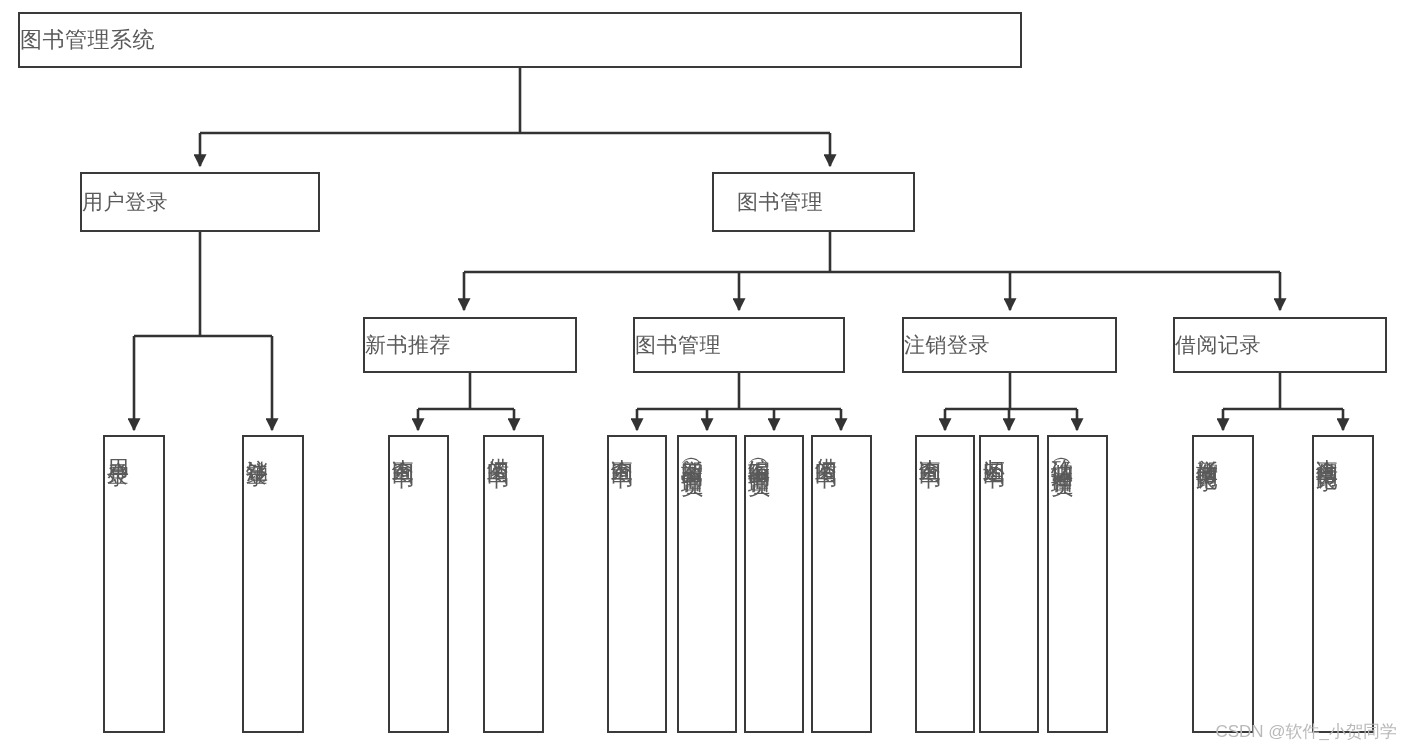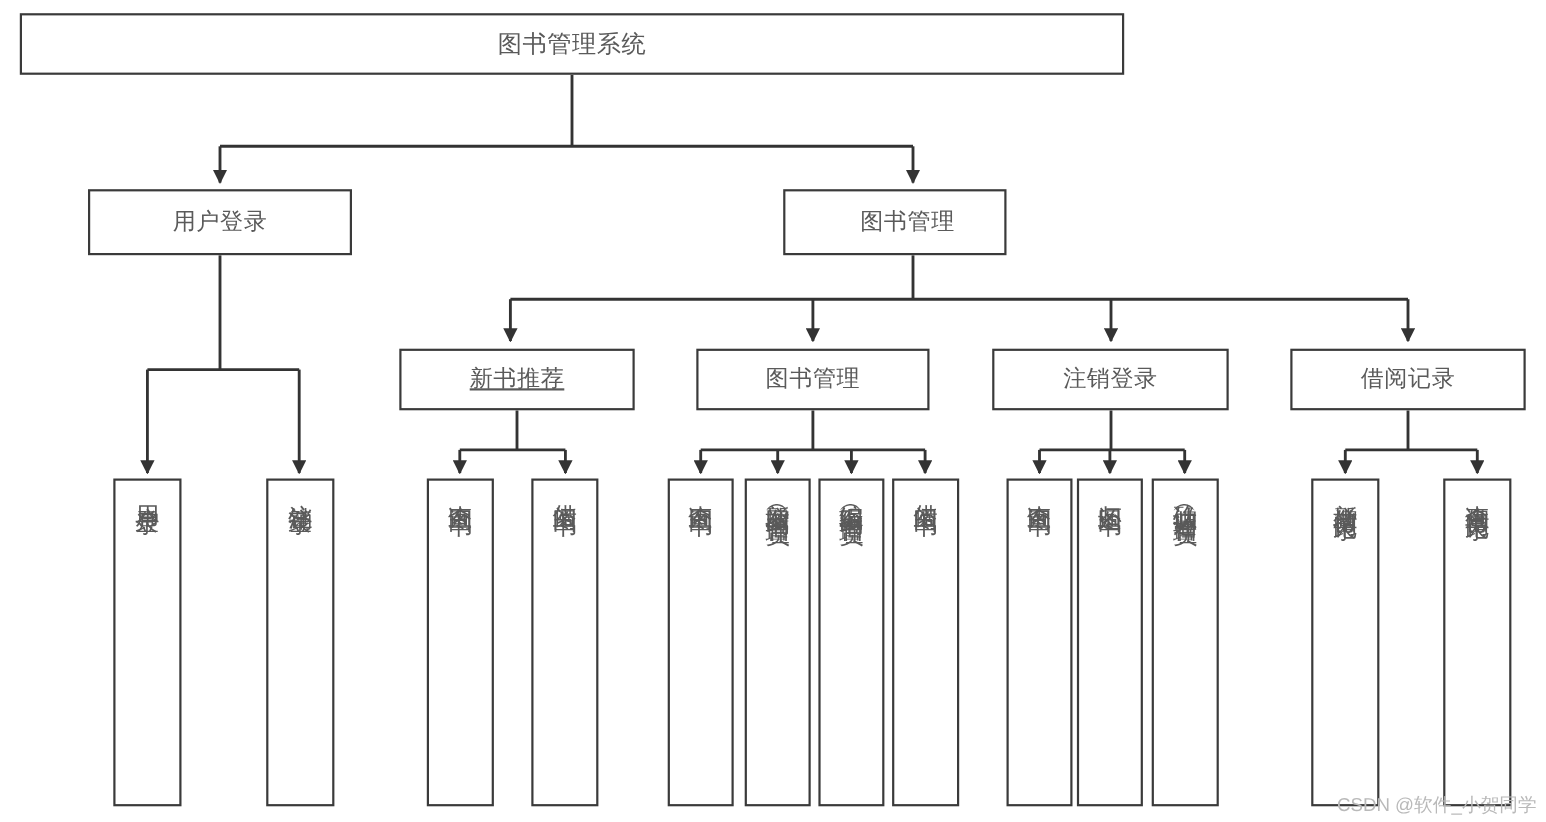--- a/index.html
+++ b/index.html
@@ -24,21 +24,21 @@
     width: 1405px;
     height: 747px;
   }
   .node {
     position: absolute;
     box-sizing: border-box;
     background: #ffffff;
     border: 2.5px solid #3a3a3a;
     display: flex;
     align-items: center;
-    justify-content: center;
+    justify-content: flex-start;
     color: #595959;
   }
   .node-label {
     font-family: "Liberation Sans", "DejaVu Sans", sans-serif;
     color: #5a5a5a;
     letter-spacing: 0.5px;
     line-height: 1.18;
   }
   .node.horizontal .node-label {
     font-size: 21px;
@@ -130,21 +130,21 @@
     <span class="node-label">图书管理系统</span>
   </div>
 
   <div class="node horizontal" style="left:80px; top:172px; width:240px; height:60px;">
     <span class="node-label">用户登录</span>
   </div>
   <div class="node horizontal" style="left:712px; top:172px; width:203px; height:60px;padding-left:23px;">
     <span class="node-label">图书管理</span>
   </div>
 
-  <div class="node horizontal" style="left:363px; top:317px; width:214px; height:56px;text-decoration:underline;">
+  <div class="node horizontal" style="left:363px; top:317px; width:214px; height:56px;">
     <span class="node-label">新书推荐</span>
   </div>
   <div class="node horizontal" style="left:633px; top:317px; width:212px; height:56px;">
     <span class="node-label">图书管理</span>
   </div>
   <div class="node horizontal" style="left:902px; top:317px; width:215px; height:56px;">
     <span class="node-label">注销登录</span>
   </div>
   <div class="node horizontal" style="left:1173px; top:317px; width:214px; height:56px;">
     <span class="node-label">借阅记录</span>

